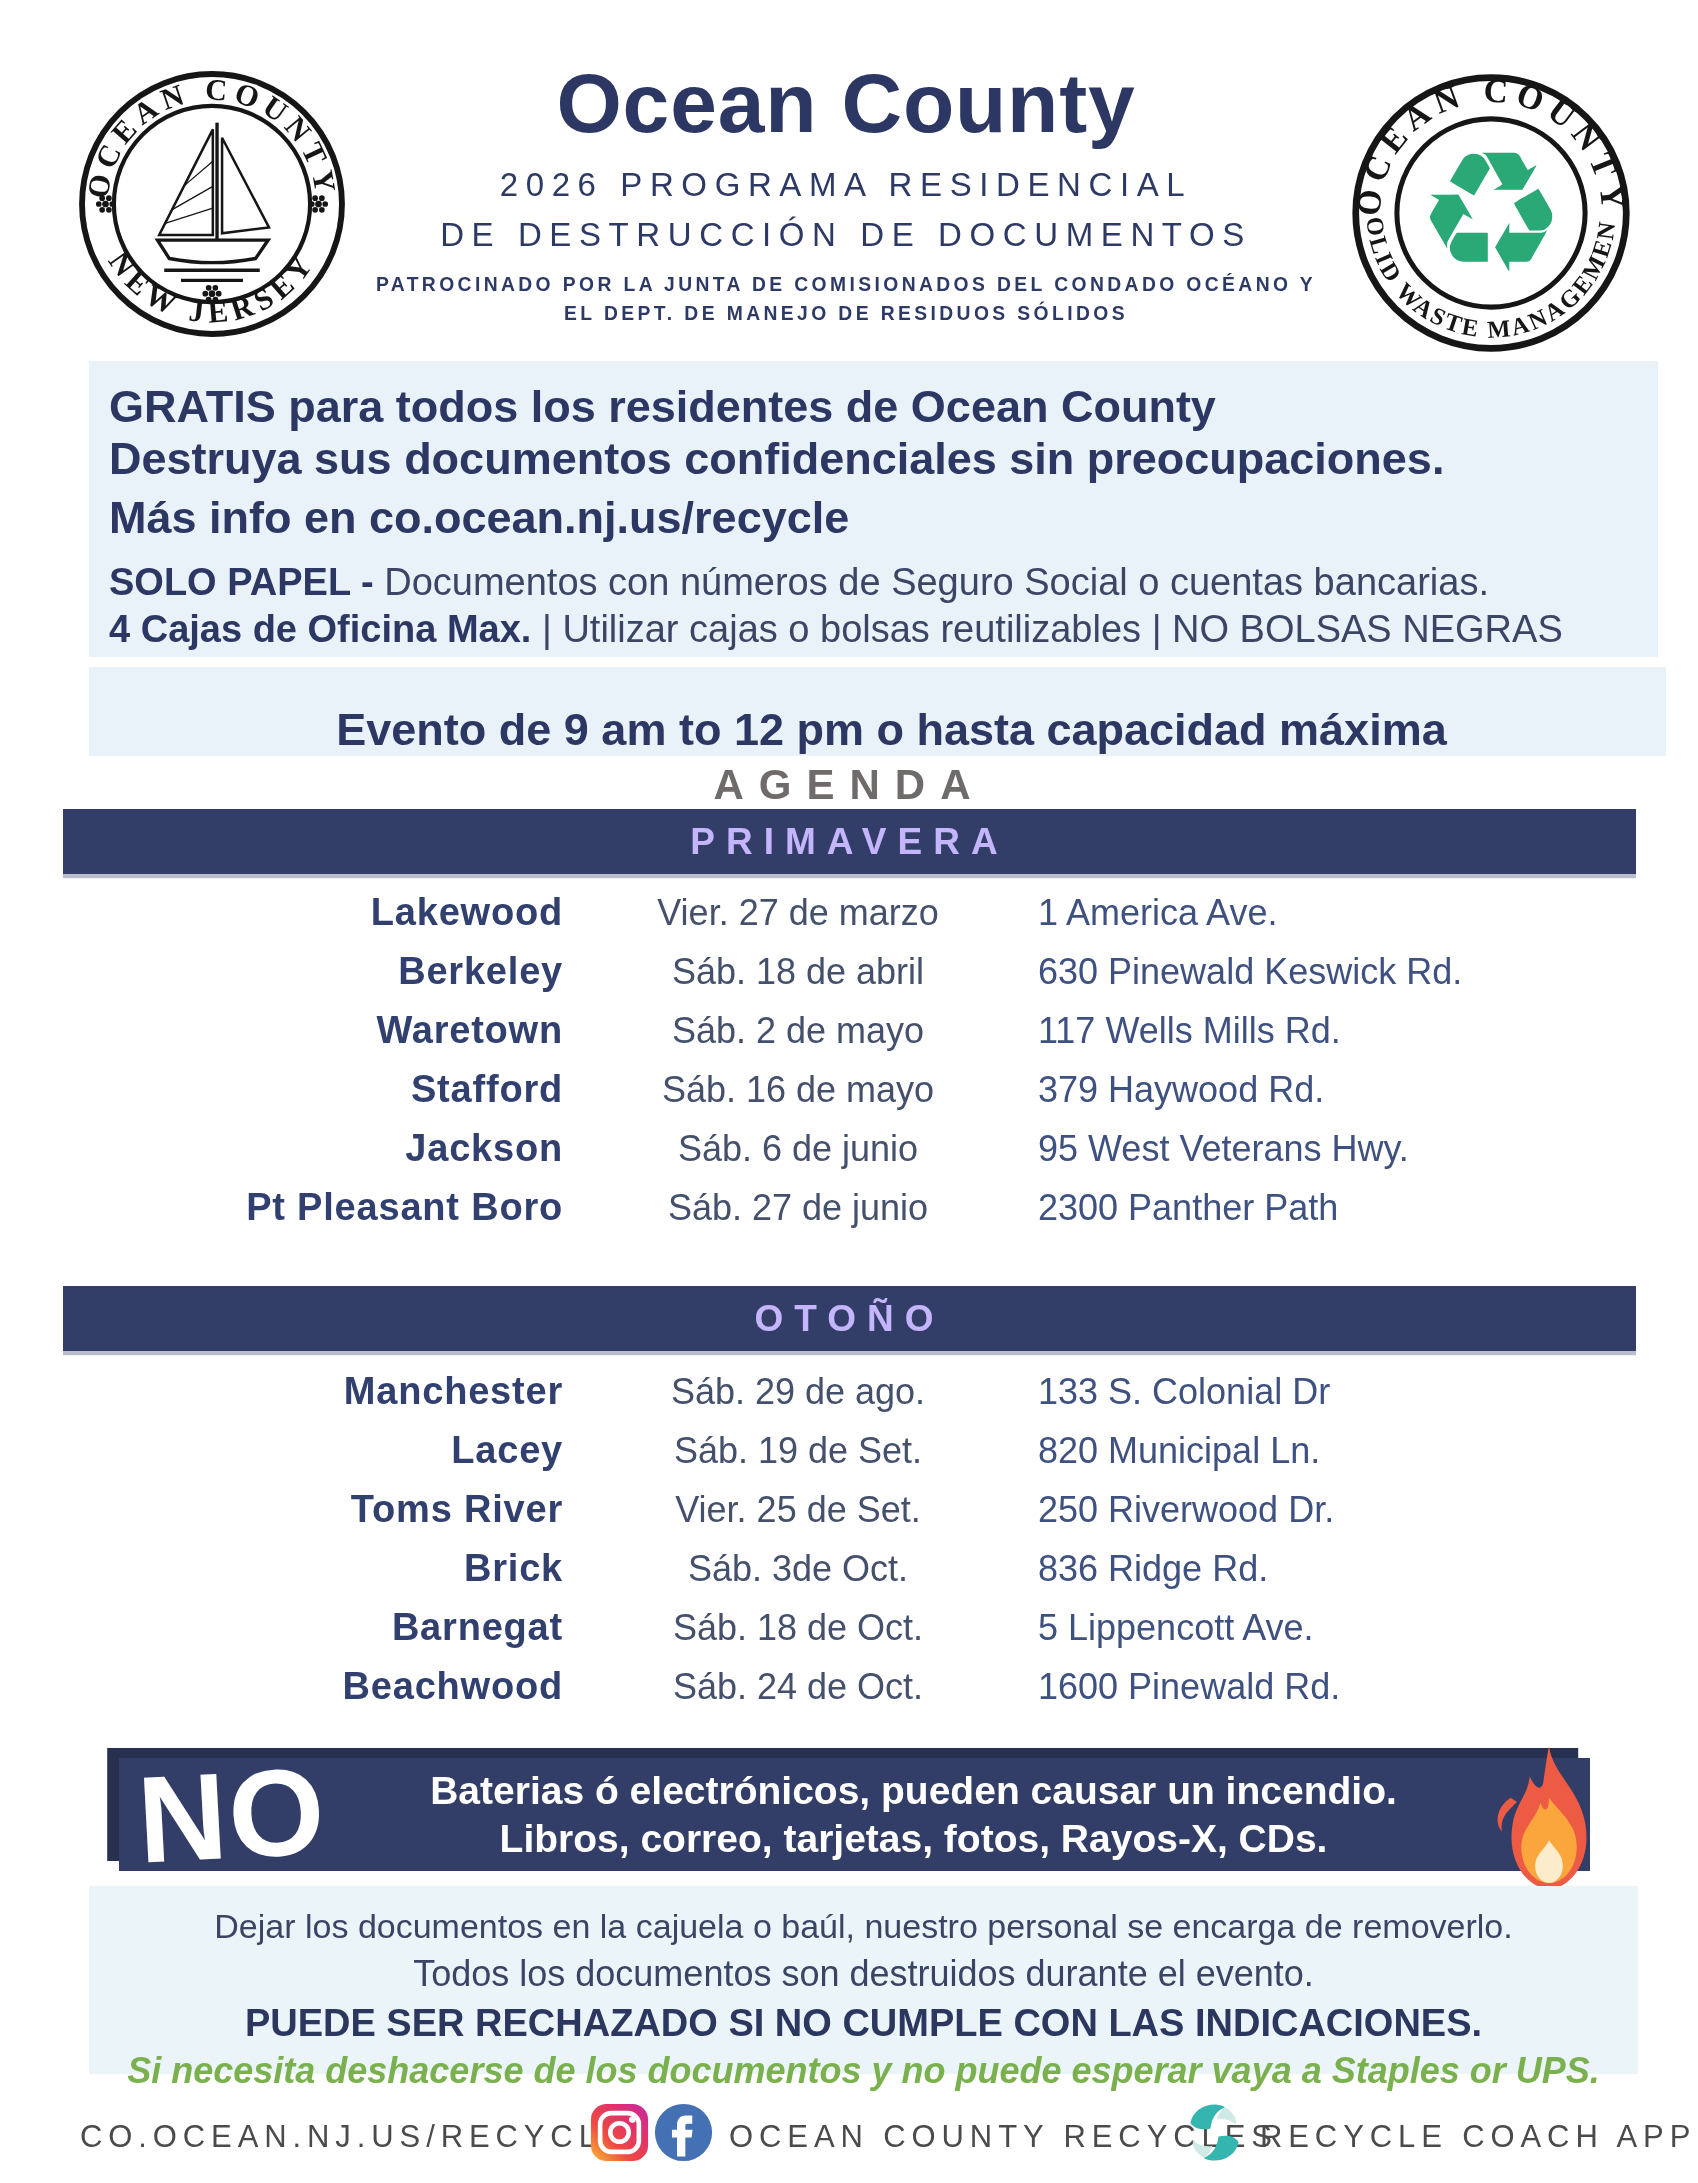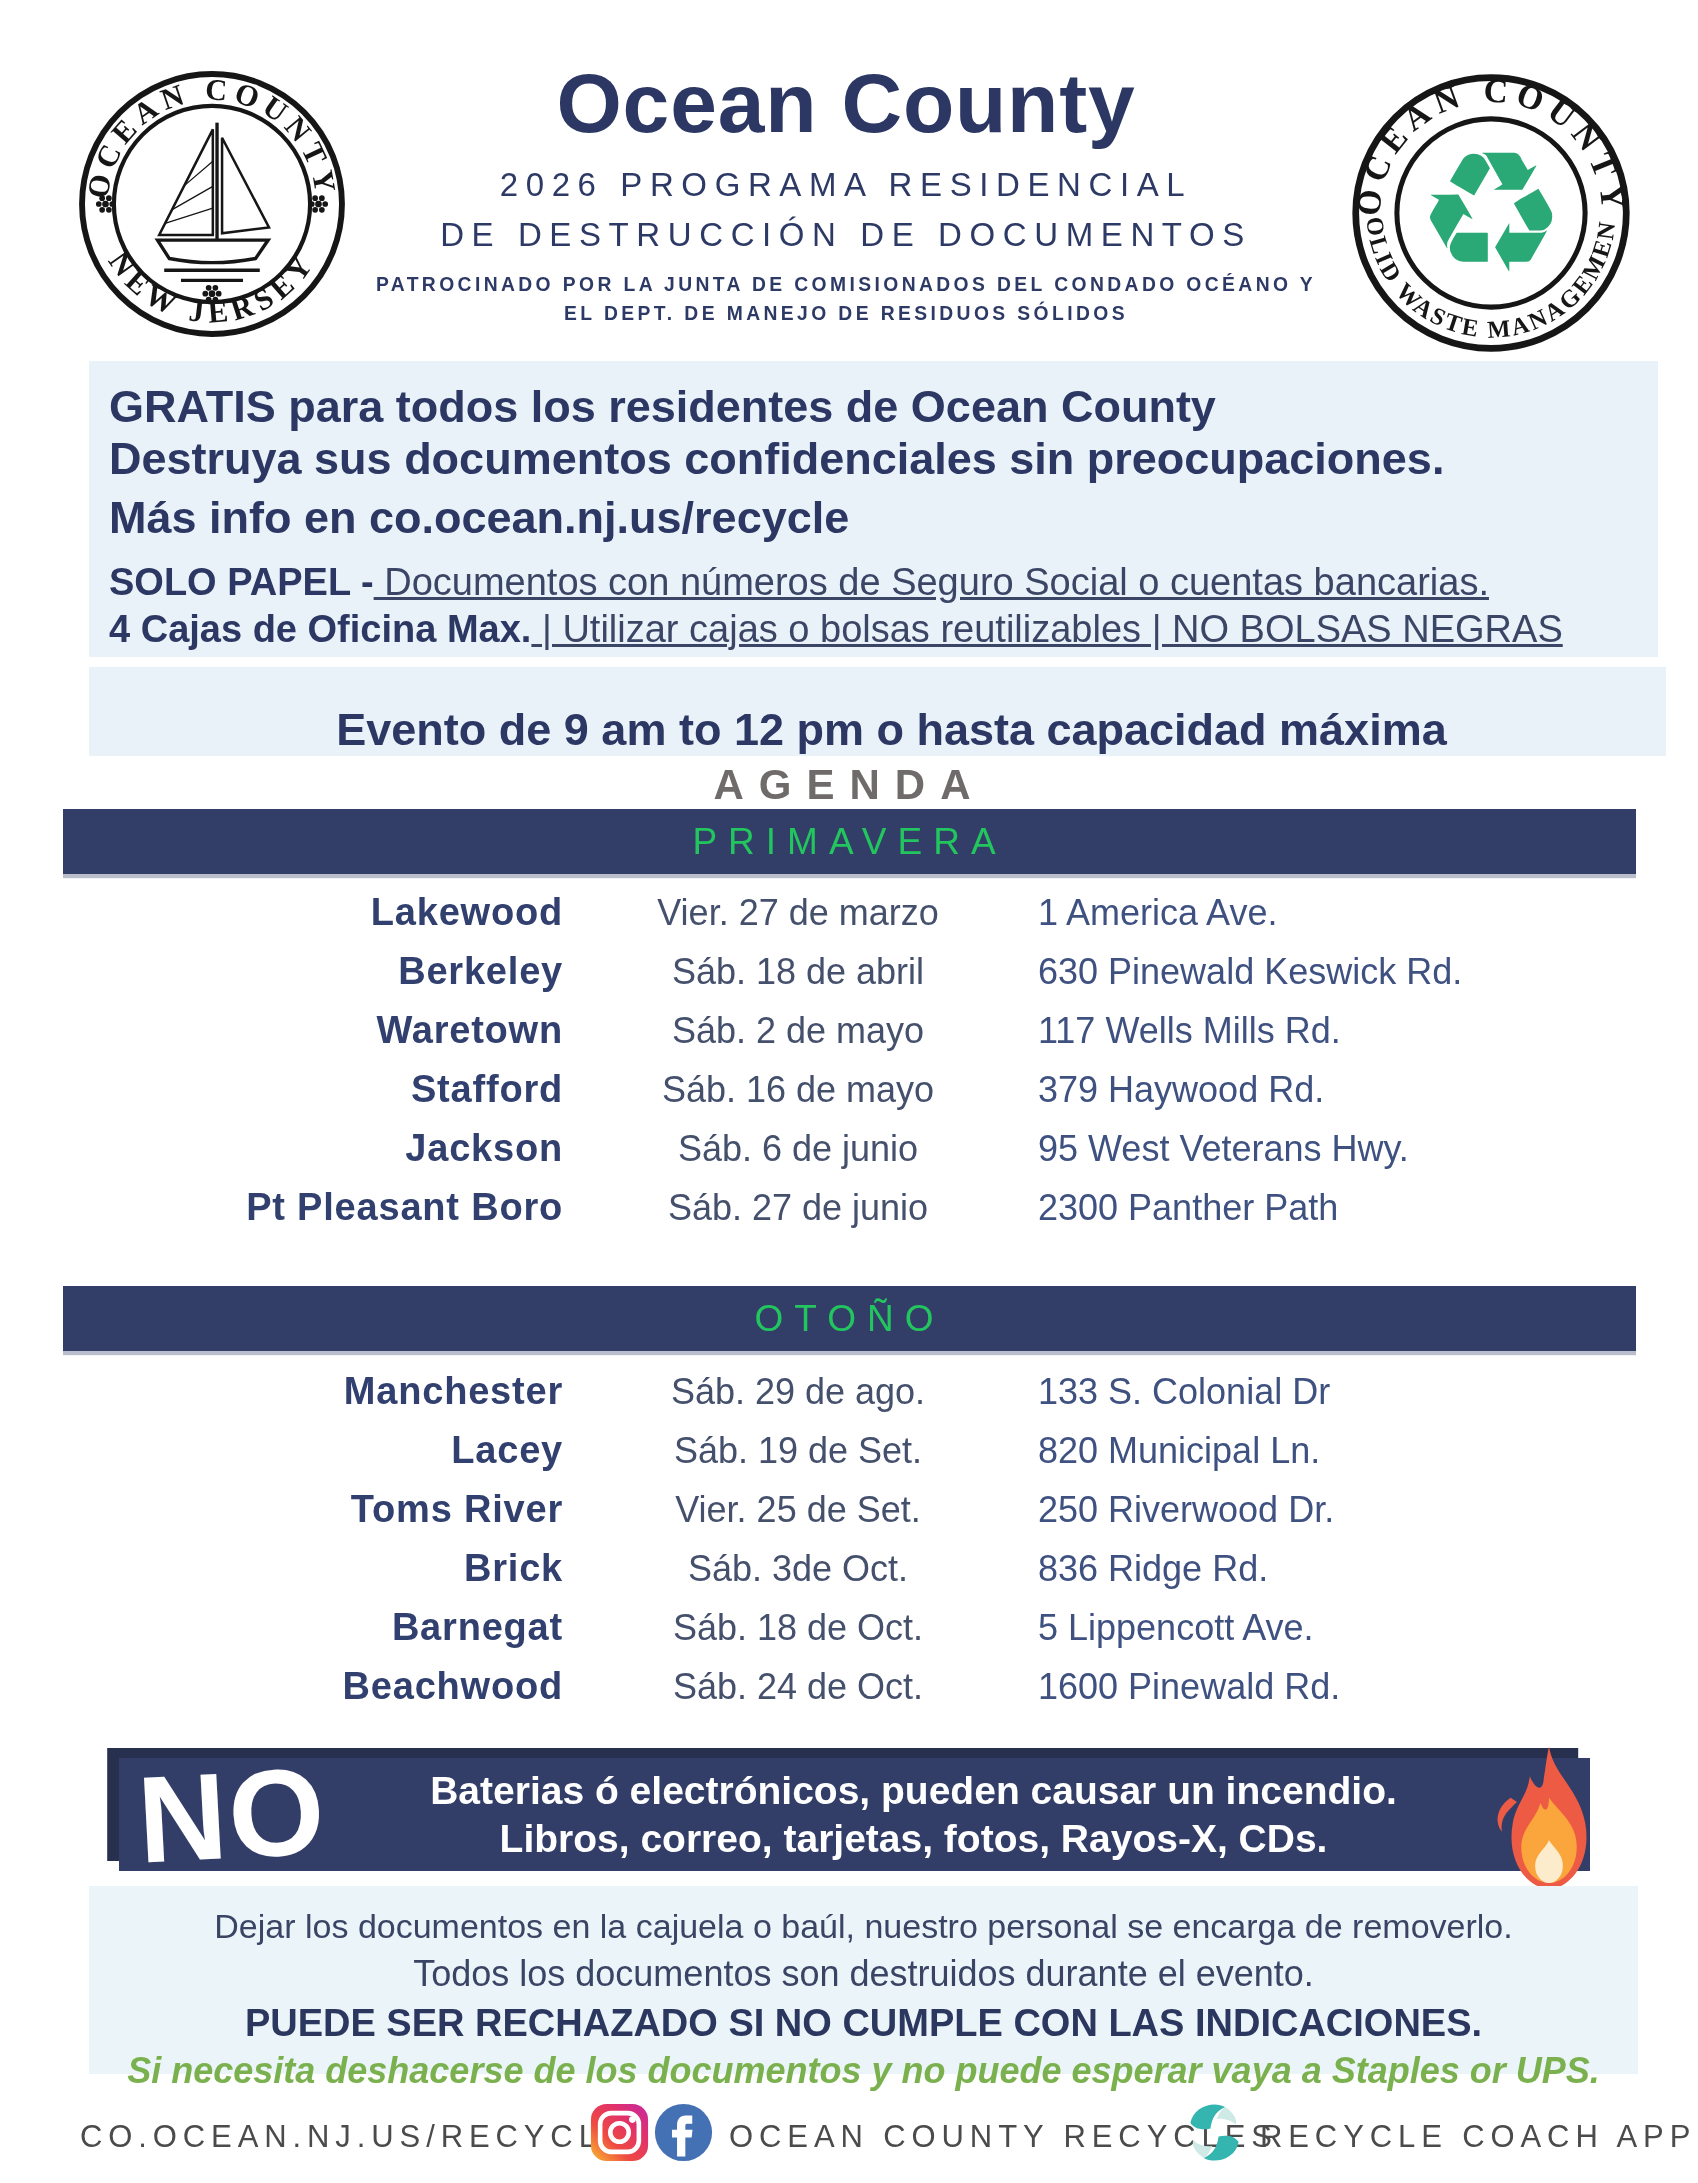--- a/index.html
+++ b/index.html
@@ -16,33 +16,33 @@
   .logo-right{left:1349px;top:71px;width:284px;height:284px;}
   .seal-arc{font-family:"Liberation Serif",serif;font-weight:bold;fill:#161616;}
 
   
   .promo-box{left:89px;top:361px;width:1549px;height:296px;background:#e9f2f8;padding-left:20px;}
   .promo-l{font-size:45px;font-weight:bold;color:#2c3863;line-height:52px;}
   .promo-l1{padding-top:20px;}
   .promo-l3{margin-top:6.7px;}
   .promo-small{font-size:38px;color:#2c3863;margin-top:15px;line-height:47px;}
   .promo-small .b{font-weight:bold;}
-  .promo-small .r{font-weight:normal;color:#3b4565;text-decoration:underline;}
+  .promo-small .r{font-weight:normal;color:#3b4565;}
   .event-box{left:89px;top:667px;width:1549px;height:89px;background:#e9f2f8;
              display:flex;align-items:flex-end;justify-content:center;padding-left:28px;}
   .event-line{font-size:45px;font-weight:bold;color:#2c3863;}
 
   
   .agenda-heading{left:0;top:761px;width:1699px;text-align:center;font-size:42px;font-weight:bold;
                   letter-spacing:15px;color:#6f6b6b;}
   .season-banner{left:63px;width:1573px;height:65px;background:#333e68;box-shadow:0 4.2px 0 #b9bdcc;
                  display:flex;align-items:center;justify-content:center;}
   .banner-primavera{top:809px;}
   .banner-otono{top:1286px;}
-  .season-title{color:#22c55e;font-size:37px;font-weight:normal;letter-spacing:11px;}
+  .season-title{color:#c4b5fd;font-size:37px;font-weight:bold;letter-spacing:11px;}
   .agenda-table{left:126px;width:1428px;}
   .table-primavera{top:883px;}
   .table-otono{top:1362px;}
   .agenda-row{display:grid;grid-template-columns:437px 470px 521px;height:59px;align-items:center;}
   .agenda-town{text-align:right;font-weight:bold;font-size:38px;color:#31406e;letter-spacing:0.8px;}
   .agenda-date{text-align:center;font-size:36px;color:#44506c;}
   .agenda-address{text-align:left;font-size:36px;color:#3e5180;padding-left:5px;}
 
   
   .no-band{left:119px;top:1758px;width:1471px;height:113px;background:#323d68;

